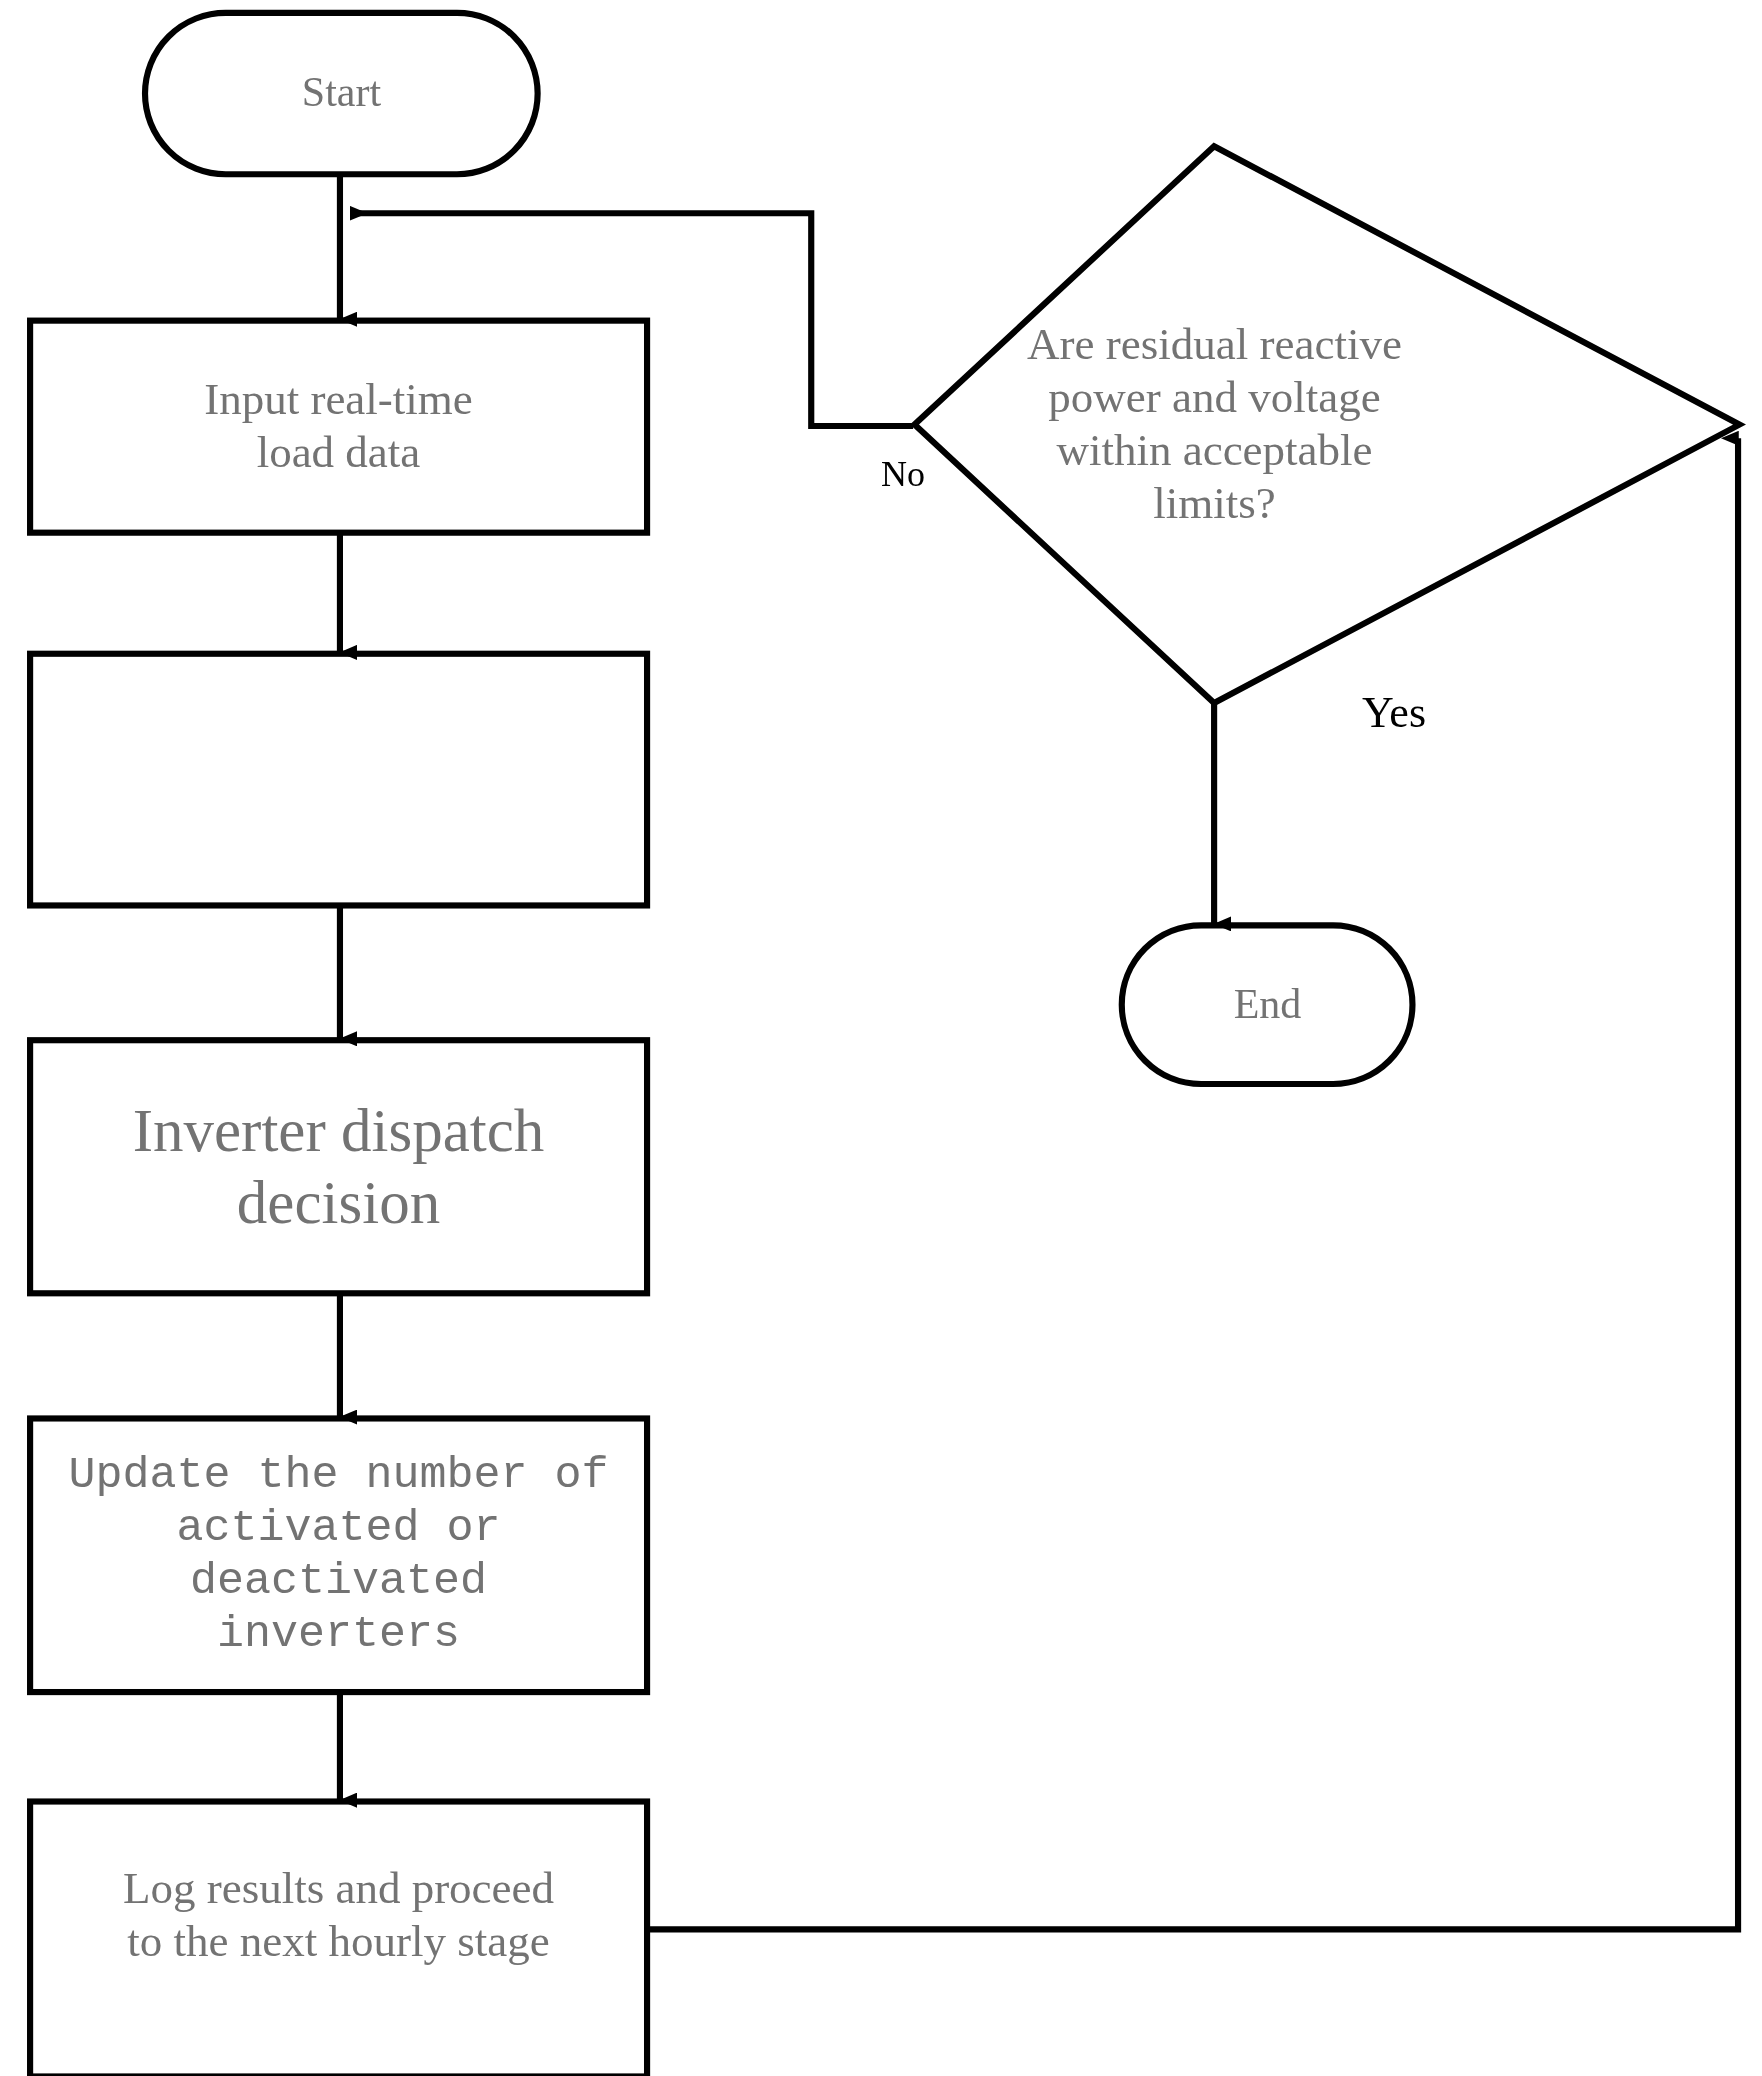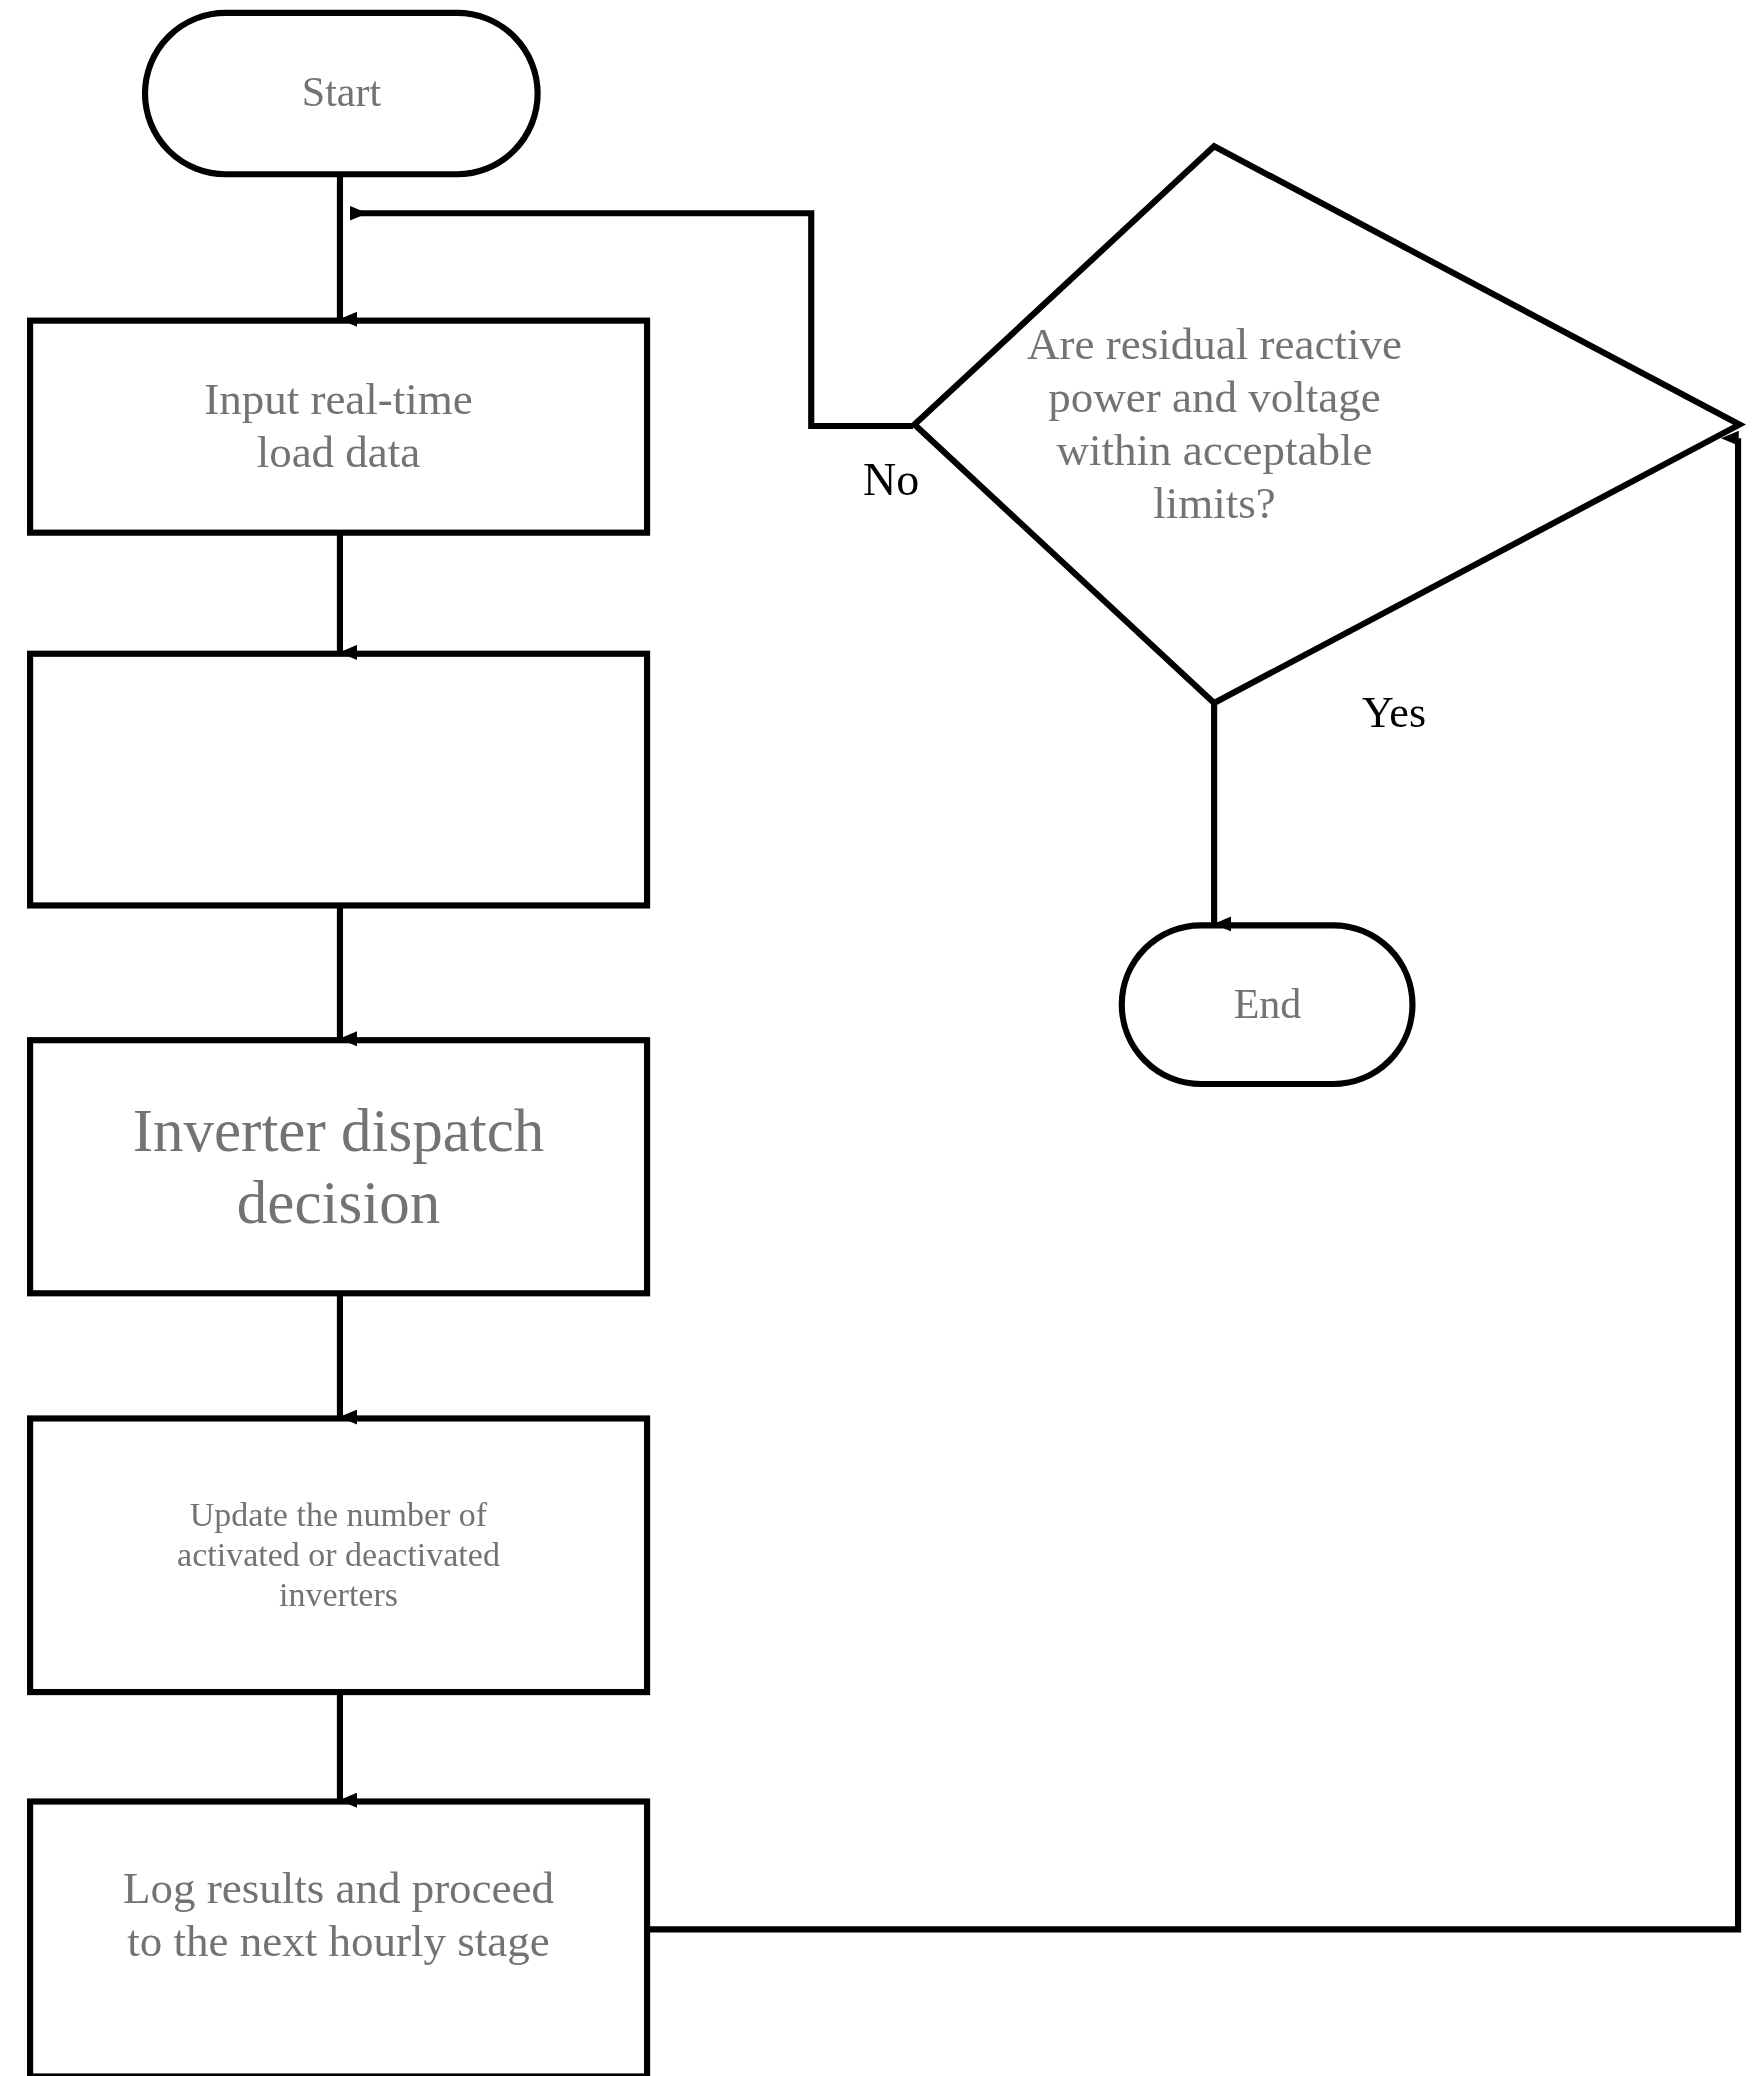--- a/index.html
+++ b/index.html
@@ -79,33 +79,33 @@
 
   <div class="nodeText" style="left:145px; top:12.3px; width:393px; height:161px; font-size:42px;">Start</div>
 
   <div class="nodeText" style="left:30px; top:320px; width:617px; height:212px; font-size:45px;">Input real-time
 load data</div>
 
 
   <div class="nodeText" style="left:30px; top:1040px; width:617px; height:253px; font-size:61px;">Inverter dispatch
 decision</div>
 
-  <div class="nodeText" style="left:20.5px; top:1418px; width:636px; height:274px; font-size:34px;">Update the number of
+  <div class="nodeText" style="left:20.5px; top:1418px; width:636px; height:274px; font-size:45px;font-family:Liberation Mono, monospace;">Update the number of
 activated or deactivated
 inverters</div>
 
   <div class="nodeText" style="left:20.5px; top:1820px; width:636px; height:226px; font-size:45px;
               align-items:flex-start; padding-top:42px; box-sizing:border-box;">Log results and proceed
 to the next hourly stage</div>
 
   <div class="nodeText" style="left:992px; top:287px; width:445px; height:274px; font-size:45px;font-family:Liberation Serif, serif;">Are residual reactive
 power and voltage
 within acceptable
 limits?</div>
 
   <div class="nodeText" style="left:1122px; top:925px; width:291px; height:159px; font-size:42px;">End</div>
 
-  <div class="edgeLabel" style="left:863px; top:453px; font-size:46px;">No</div>
+  <div class="edgeLabel" style="left:881px; top:453px; font-size:36px;">No</div>
 
   <div class="edgeLabel" style="left:1362px; top:687px; font-size:44px;">Yes</div>
 
 </div>
 
 
 </body></html>

